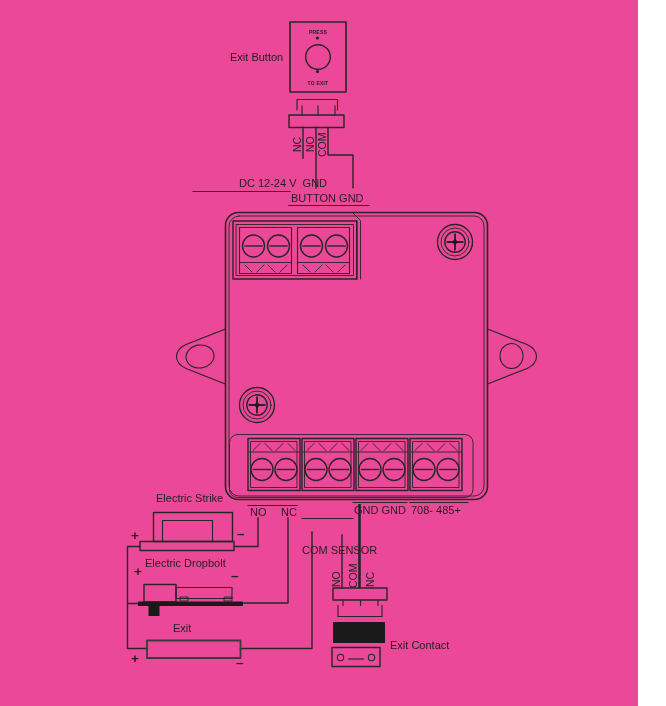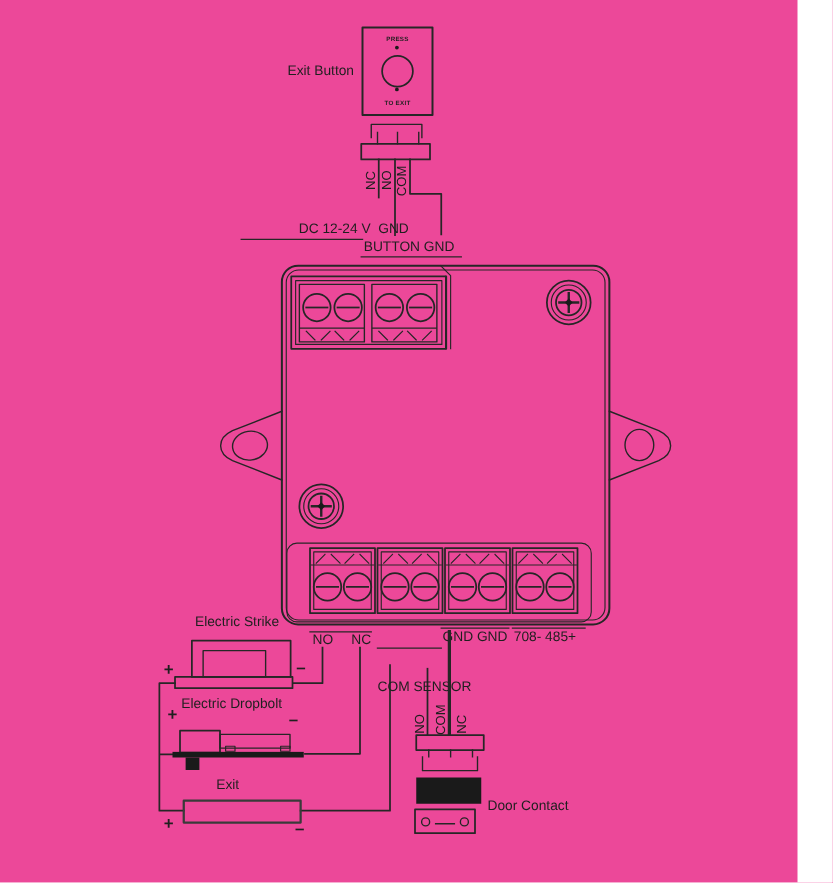--- a/index.html
+++ b/index.html
@@ -203,19 +203,19 @@
   <div class="sign" style="left:134px;top:565px;">+</div>
   <div class="sign" style="left:231px;top:569px;">–</div>
 
   <div class="lbl" style="left:173px;top:622px;">Exit</div>
   <div class="sign" style="left:131px;top:652px;">+</div>
   <div class="sign" style="left:236px;top:656px;">–</div>
 
   <div class="vlbl" style="left:331px;top:587px;">NO</div>
   <div class="vlbl" style="left:348px;top:588px;">COM</div>
   <div class="vlbl" style="left:365px;top:587px;">NC</div>
-  <div class="lbl" style="left:390px;top:639px;">Door Contact</div>
+  <div class="lbl" style="left:390px;top:639px;">Exit Contact</div>
 
   <svg class="art" width="666" height="706" viewBox="0 0 666 706" style="pointer-events:none;">
     <path d="M359.5,504 V588" fill="none" stroke="#262626" stroke-width="2.6"></path>
   </svg>
 
 </div>
 
 </body></html>

